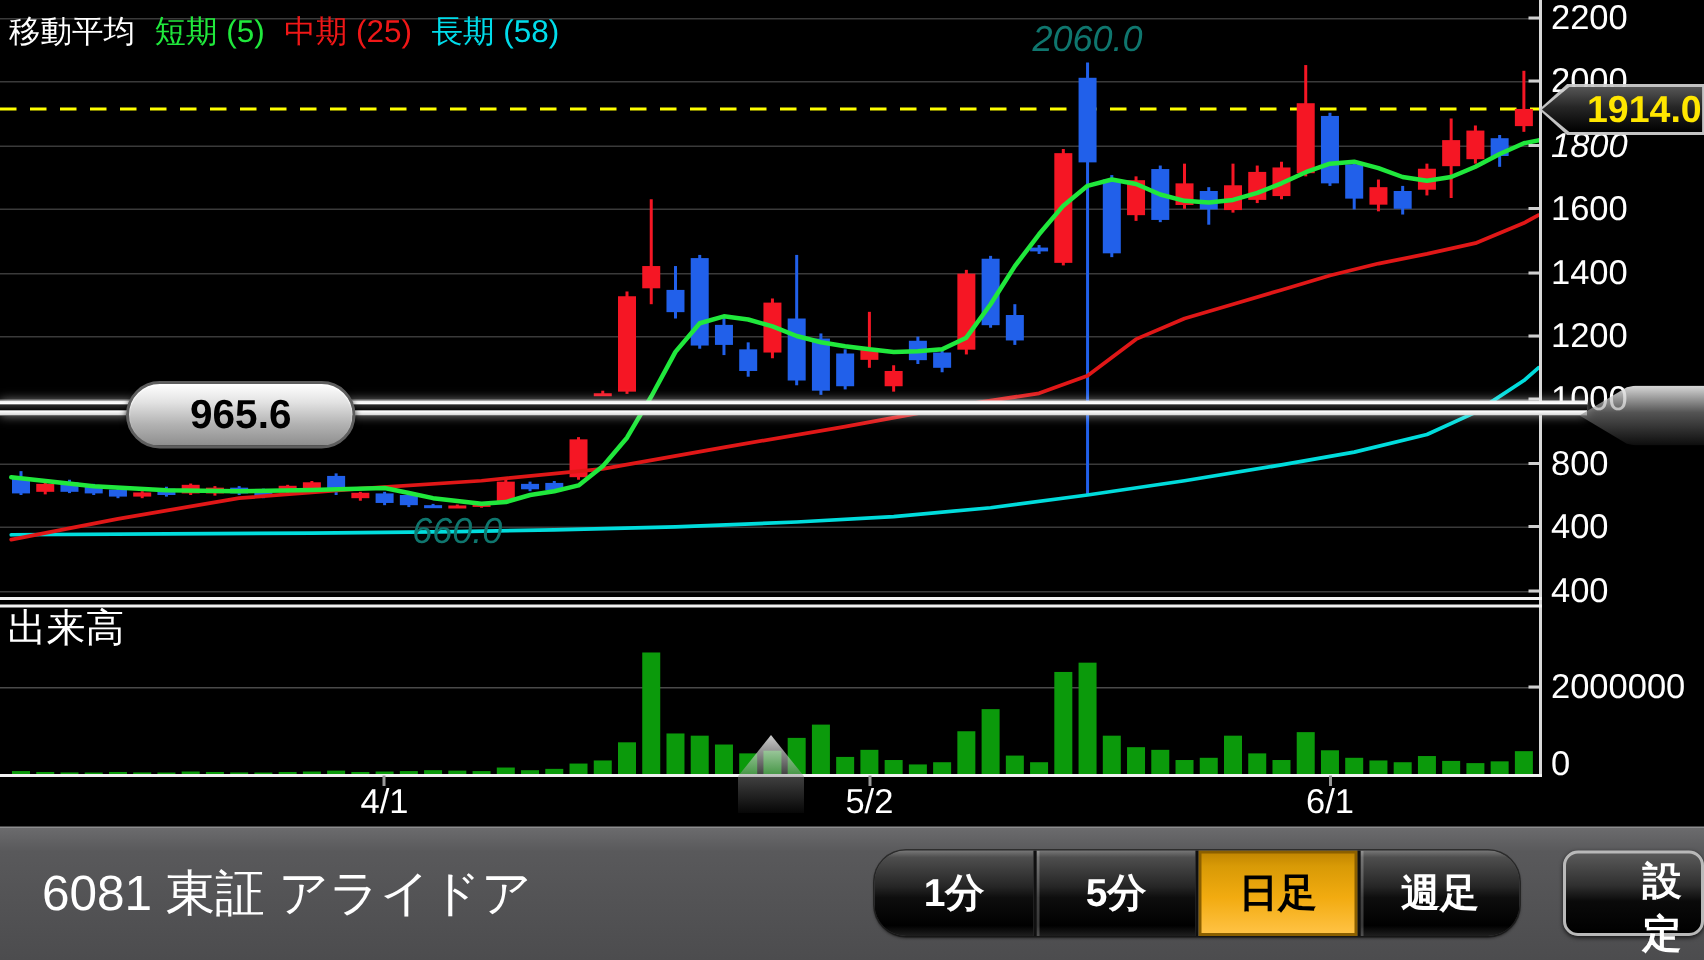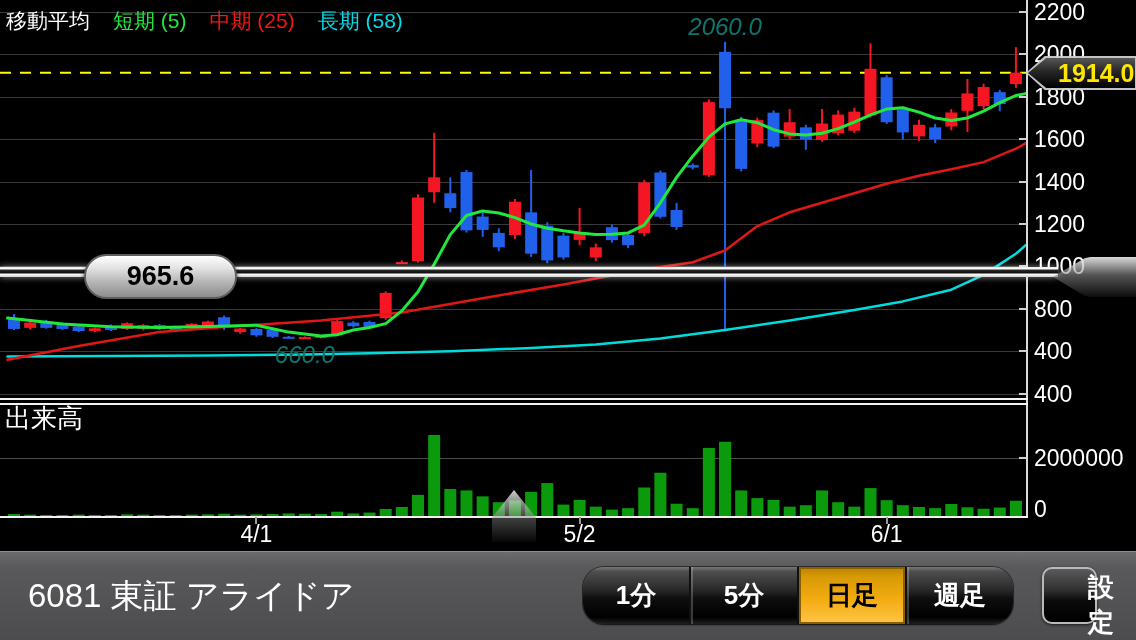--- a/index.html
+++ b/index.html
@@ -1,20 +1,20 @@
 <!DOCTYPE html>
 <html><head>
 <meta charset="utf-8">
 <style>
   html,body{margin:0;padding:0;background:#000;}
   #screen{position:relative;width:1136px;height:640px;background:#000;overflow:hidden;
           font-family:"Liberation Sans","DejaVu Sans",sans-serif;}
   svg{position:absolute;left:0;display:block;}
   
-  .legend{position:absolute;top:7px;left:6px;display:flex;gap:23px;font-size:21px;z-index:30;}
+  .legend{position:absolute;top:7px;left:6px;display:flex;gap:13px;font-size:21px;z-index:30;}
   .legend .t-ma{color:#fff;}
   .legend .t-short{color:#20e83c;}
   .legend .t-mid{color:#f01717;}
   .legend .t-long{color:#00dcea;}
   
   .axis-vline{position:absolute;left:1026px;top:0;width:2px;height:518px;background:#d8d8d8;z-index:5;}
   .sep-line{position:absolute;left:0;width:1028px;height:2px;background:#f2f2f2;z-index:6;}
   .bottom-axis{position:absolute;left:0;top:516px;width:1028px;height:2px;background:#f2f2f2;z-index:6;}
   .axis-label{position:absolute;left:1034px;color:#fff;font-size:23px;transform:translateY(-50%);z-index:4;}
   .p-tick{position:absolute;left:1019px;width:7px;height:2px;background:#cfcfcf;z-index:6;}
@@ -52,21 +52,21 @@
   .symbol-title{position:absolute;left:28px;top:50%;transform:translateY(-50%);color:#fff;font-size:33px;}
   .seg-group{position:absolute;left:583px;top:15px;width:430px;height:57px;display:flex;
     border-radius:21px;overflow:hidden;box-shadow:0 1px 2px rgba(0,0,0,.6),0 0 0 1px #2e2e2e;}
   .seg-btn{flex:1 1 0;border:none;margin:0;padding:0;cursor:pointer;color:#fff;font-size:26px;font-weight:bold;
     font-family:inherit;
     background:linear-gradient(180deg,#787878 0,#4e4e4e 8%,#262626 42%,#0e0e0e 55%,#000 88%,#1f1f1f 100%);}
   .seg-btn + .seg-btn{border-left:2px solid #101010;box-shadow:inset 2px 0 0 rgba(255,255,255,.22);}
   .seg-btn.active{color:#000;
     background:linear-gradient(180deg,#bd8200 0,#d89a06 18%,#f2ab10 55%,#ffc243 96%,#ffd265 100%);
     box-shadow:inset 0 0 0 2px #8a5f00;}
-  .settings-btn{position:absolute;left:1042px;top:15px;width:55px;height:57px;cursor:pointer;
+  .settings-btn{position:absolute;left:1042px;top:15px;width:94px;height:57px;cursor:pointer;
     border:2px solid #b9b9b9;border-radius:10px;color:#fff;font-size:26px;font-weight:bold;font-family:Liberation Serif, serif;
     background:linear-gradient(180deg,#5a5a5a 0,#303030 40%,#0a0a0a 60%,#000 100%);
     box-shadow:0 1px 3px rgba(0,0,0,.7);padding-left:44px;}
 </style>
 </head>
 <body>
 
 <div id="screen">
 
   <svg id="price-svg" width="1027" height="400" style="top:0;z-index:2;">
@@ -317,21 +317,21 @@
         <button class="seg-btn active">日足</button>
         <button class="seg-btn">週足</button>
       </div>
     <button class="settings-btn">設定</button>
   </div>
 
 <div class="axis-label" style="top: 12px;">2200</div>
     <div class="p-tick" style="top: 11px;"></div>
     <div class="axis-label" style="top: 54.4px;">2000</div>
     <div class="p-tick" style="top: 53px;"></div>
-    <div class="axis-label" style="top: 96.8px;">1800</div>
+    <div class="axis-label" style="top: 96.8px; font-style: italic;">1800</div>
     <div class="p-tick" style="top: 96px;"></div>
     <div class="axis-label" style="top: 139.2px;">1600</div>
     <div class="p-tick" style="top: 138px;"></div>
     <div class="axis-label" style="top: 181.6px;">1400</div>
     <div class="p-tick" style="top: 181px;"></div>
     <div class="axis-label" style="top: 224px;">1200</div>
     <div class="p-tick" style="top: 223px;"></div>
     <div class="axis-label" style="top: 266.4px;">1000</div>
     <div class="p-tick" style="top: 265px;"></div>
     <div class="axis-label" style="top: 308.8px;">800</div>

